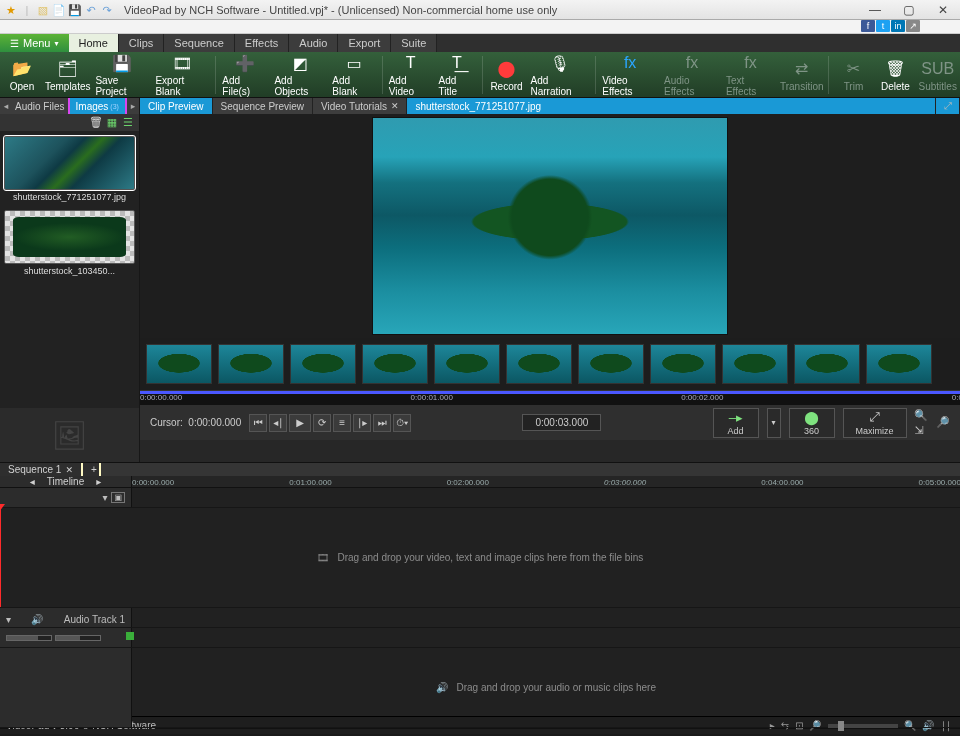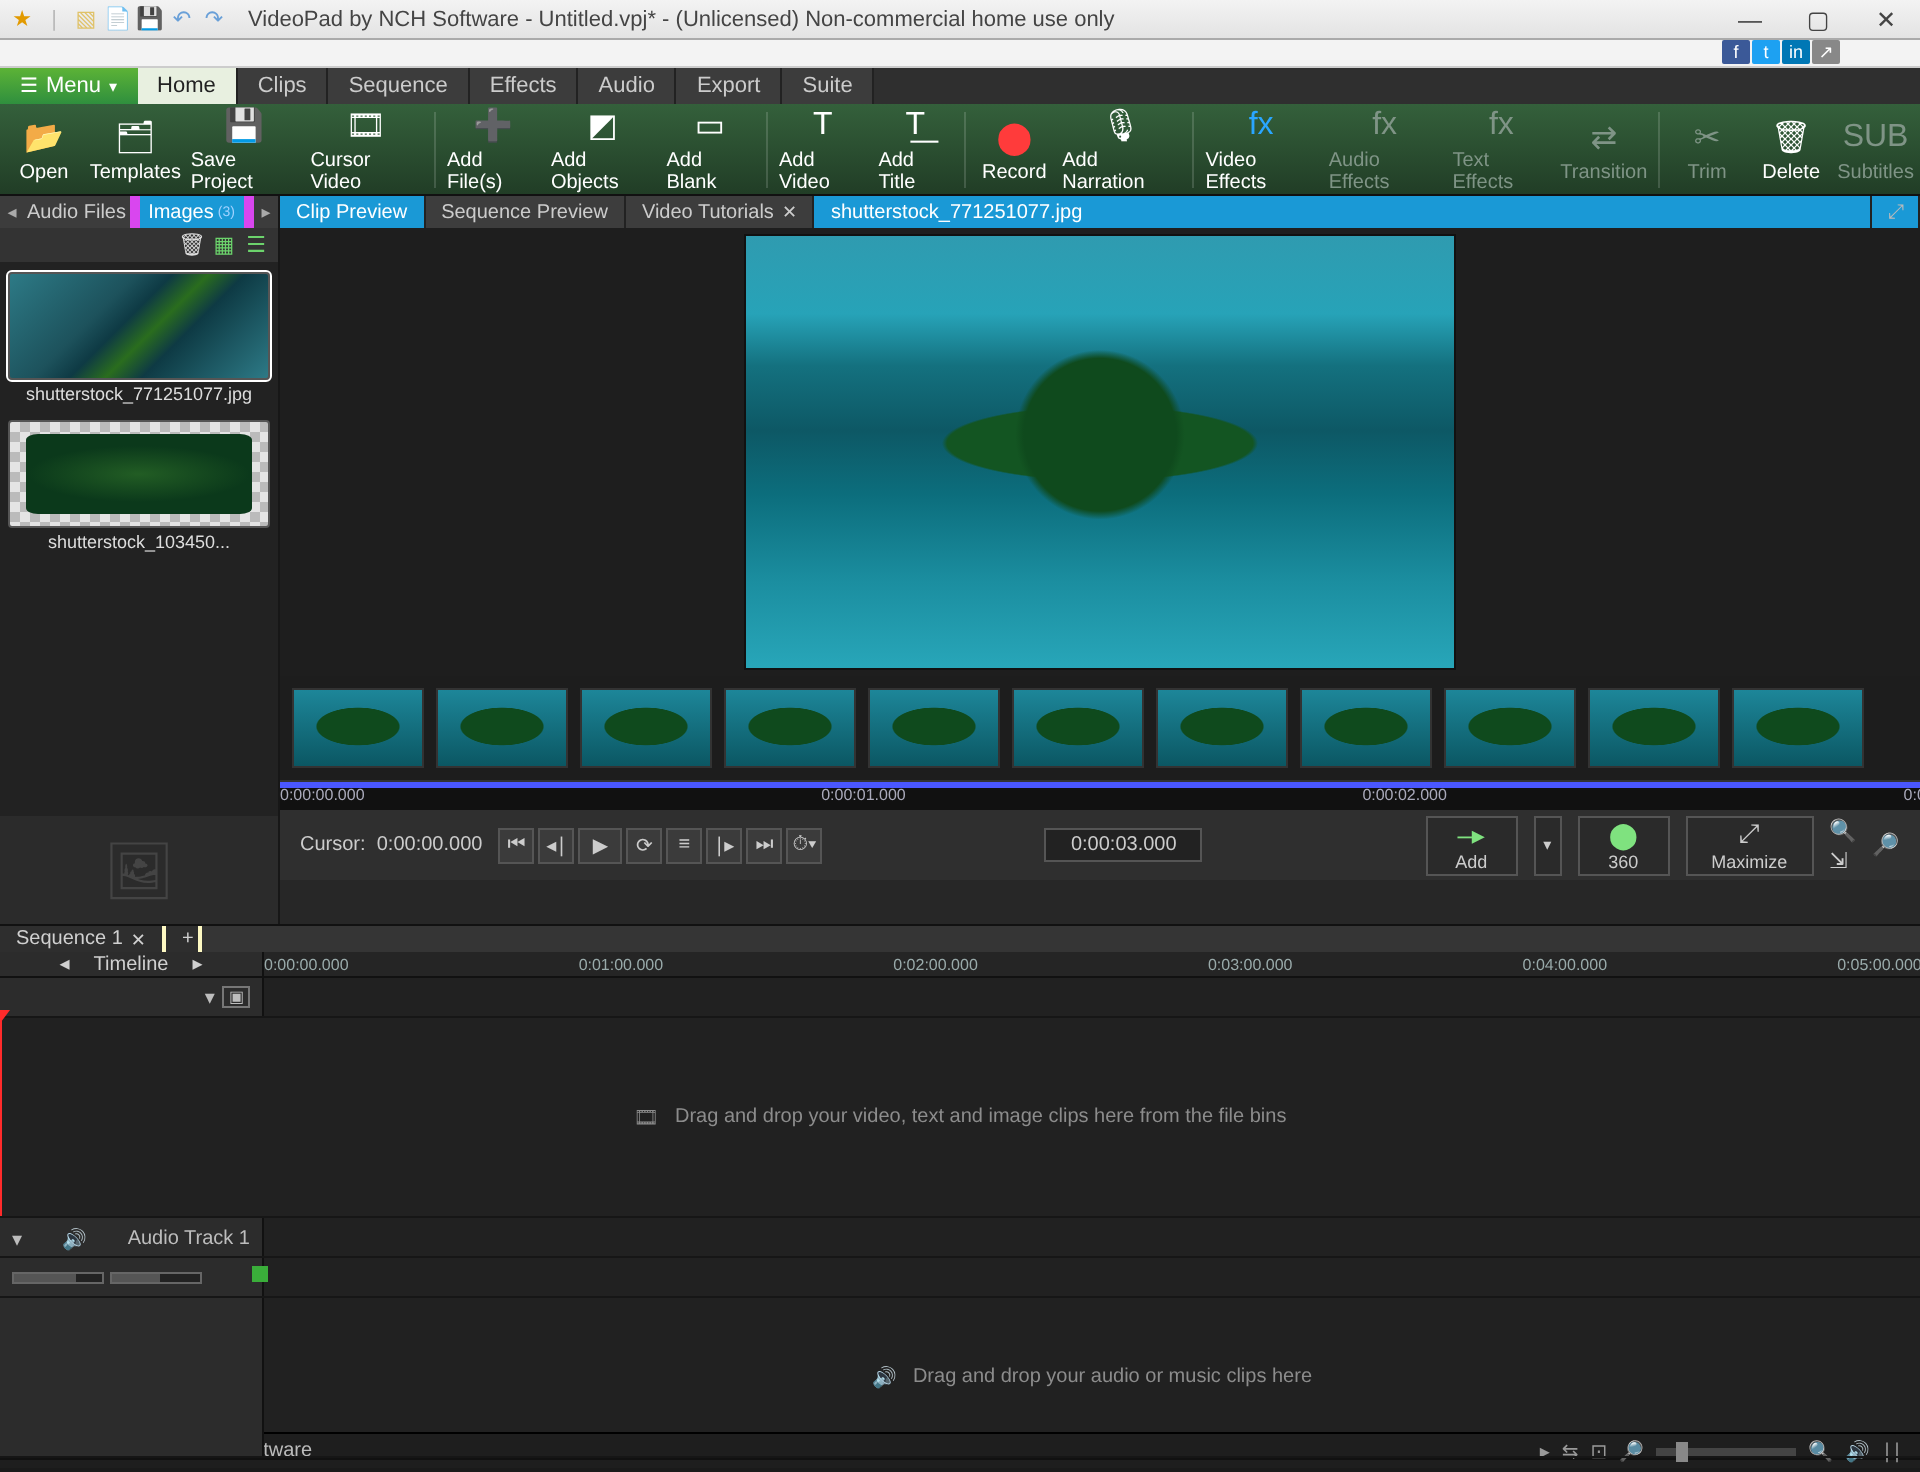--- a/index.html
+++ b/index.html
@@ -44,21 +44,21 @@
   .ribbon .rbtn.dim { color:#7f9486; }
   .ribbon .ricon { width:22px; height:22px; display:flex; align-items:center; justify-content:center; font-size:16px; }
   .ribbon .sep { width:1px; height:38px; background:rgba(255,255,255,.15); }
 
   
   .workspace { display:flex; height:364px; }
 
   
   .bins { width:140px; background:var(--bg); display:flex; flex-direction:column; border-right:1px solid #171717; }
   .bins-tabs { display:flex; height:16px; font-size:10px; }
-  .bins-tabs .btab { flex:1; background:#3c3c3c; color:#ccc; display:flex; align-items:center; justify-content:center; border-right:5px solid #d946ef; }
+  .bins-tabs .btab { flex:1; background:#3c3c3c; color:#ccc; display:flex; align-items:center; justify-content:center; border-right:2px solid #d946ef; }
   .bins-tabs .btab span.sup{font-size:7px;color:#9fd2ff;padding-left:2px;}
   .bins-tabs .btab.active { background:var(--tab-blue); color:#fff; }
   .bins-tabs .chev{width:12px;background:#3c3c3c;color:#aaa;text-align:center;font-size:9px;line-height:16px;}
   .bins-tools { height:18px; display:flex; justify-content:flex-end; gap:2px; padding:2px 4px; background:#333; border-bottom:1px solid #222;}
   .bins-tools span{width:14px;height:14px;font-size:11px;text-align:center;color:#ddd;}
   .bins-list { flex:1; overflow:hidden; background:#222; padding:4px; }
   .bin-item { width:100%; margin-bottom:8px; font-size:9px; color:#ddd; }
   .bin-thumb { width:100%; height:54px; border-radius:2px; border:1px solid #555; background:
     linear-gradient(135deg,#2d7a86 0%, #1d525c 35%, #0e3a44 45%, #2a6d1e 55%, #0e3a44 65%, #2d7a86 100%);
     background-size:cover; position:relative;
@@ -182,21 +182,21 @@
     <div class="rbtn">
       <div class="ricon">🗂</div>
       <span>Templates</span>
     </div>
     <div class="rbtn">
       <div class="ricon">💾</div>
       <span>Save Project</span>
     </div>
     <div class="rbtn">
       <div class="ricon">🎞</div>
-      <span>Cursor Video</span>
+      <span>Export Blank</span>
     </div>
     <div class="sep"></div>
     <div class="rbtn">
       <div class="ricon">➕</div>
       <span>Add File(s)</span>
     </div>
     <div class="rbtn">
       <div class="ricon">◩</div>
       <span>Add Objects</span>
     </div>
@@ -358,21 +358,21 @@
   <div class="stab add">+</div>
 </div>
 
 <div class="timeline">
   <div class="tl-header">
     <div class="tl-title">◂ <span>Timeline</span> ▸</div>
     <div class="tl-ruler" id="truler">
         <span class="rt" style="left: 0%;">0:00:00.000</span>
         <span class="rt" style="left: 19%;">0:01:00.000</span>
         <span class="rt" style="left: 38%;">0:02:00.000</span>
-        <span class="rt" style="left: 57%;">0:03:00.000</span>
+        <span class="rt" style="left: 57%; font-style: italic;">0:03:00.000</span>
         <span class="rt" style="left: 76%;">0:04:00.000</span>
         <span class="rt" style="left: 95%;">0:05:00.000</span>
       </div>
   </div>
   <div class="tl-tracks">
     <div class="track aux">
       <div class="tl-lab">
           <span>▾</span>
           <span style="border:1px solid #777;padding:0 2px;font-size:8px;">▣</span>
         </div>

